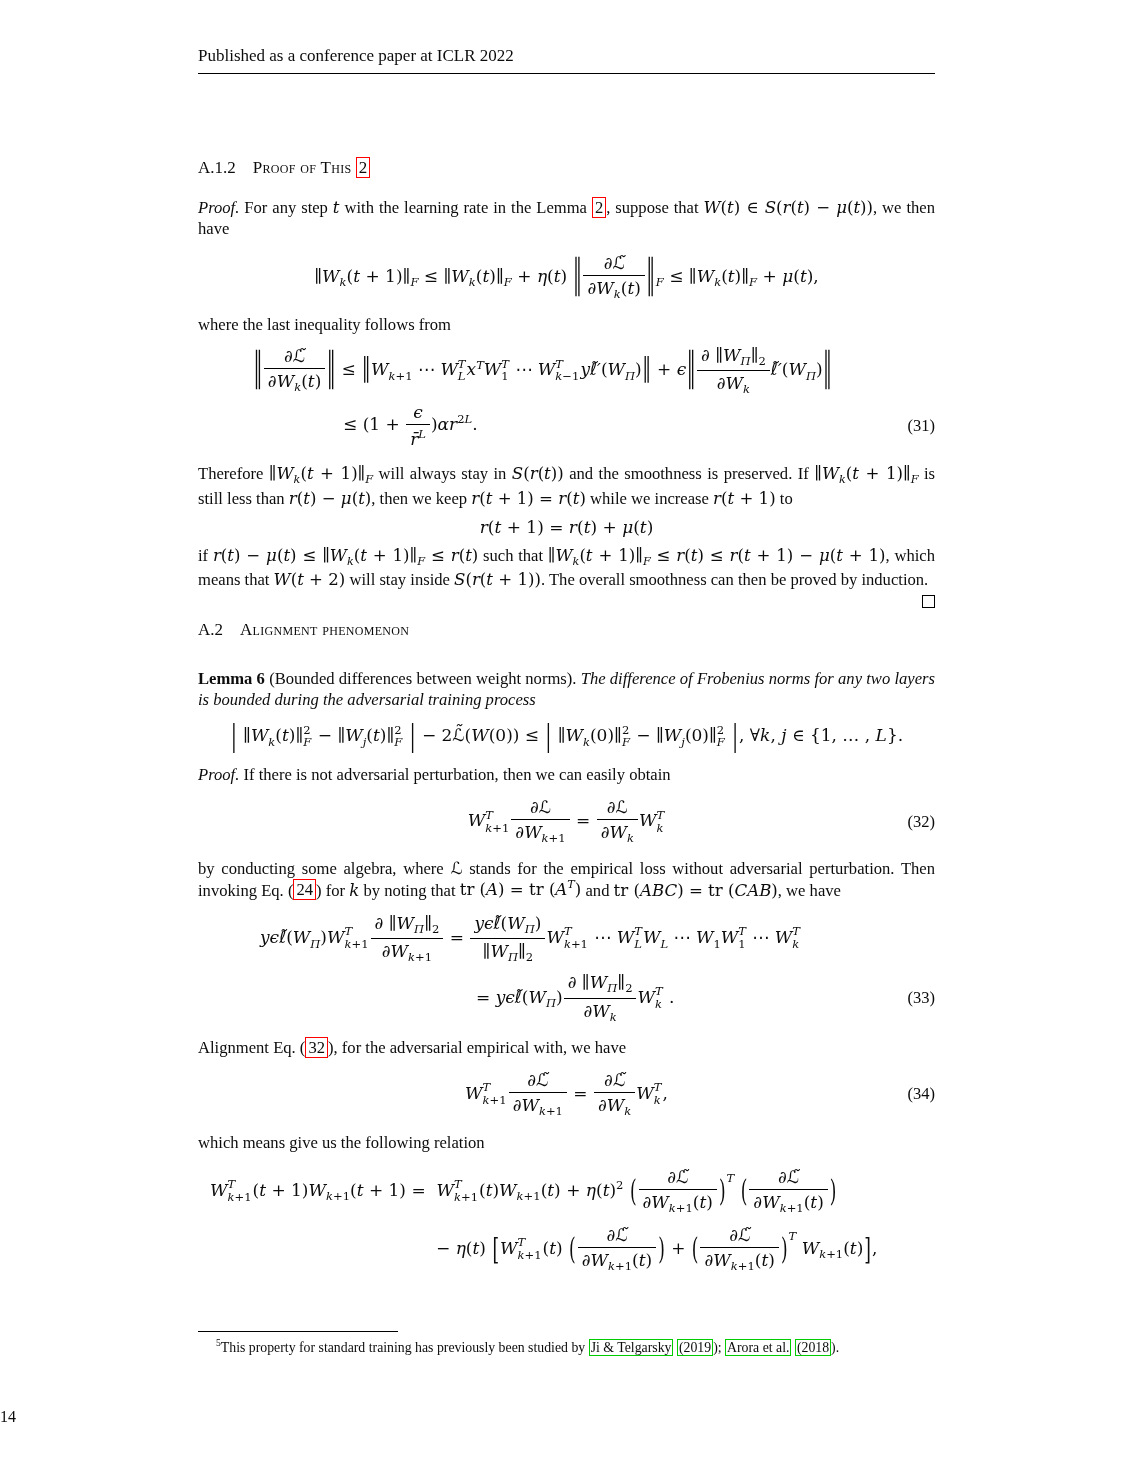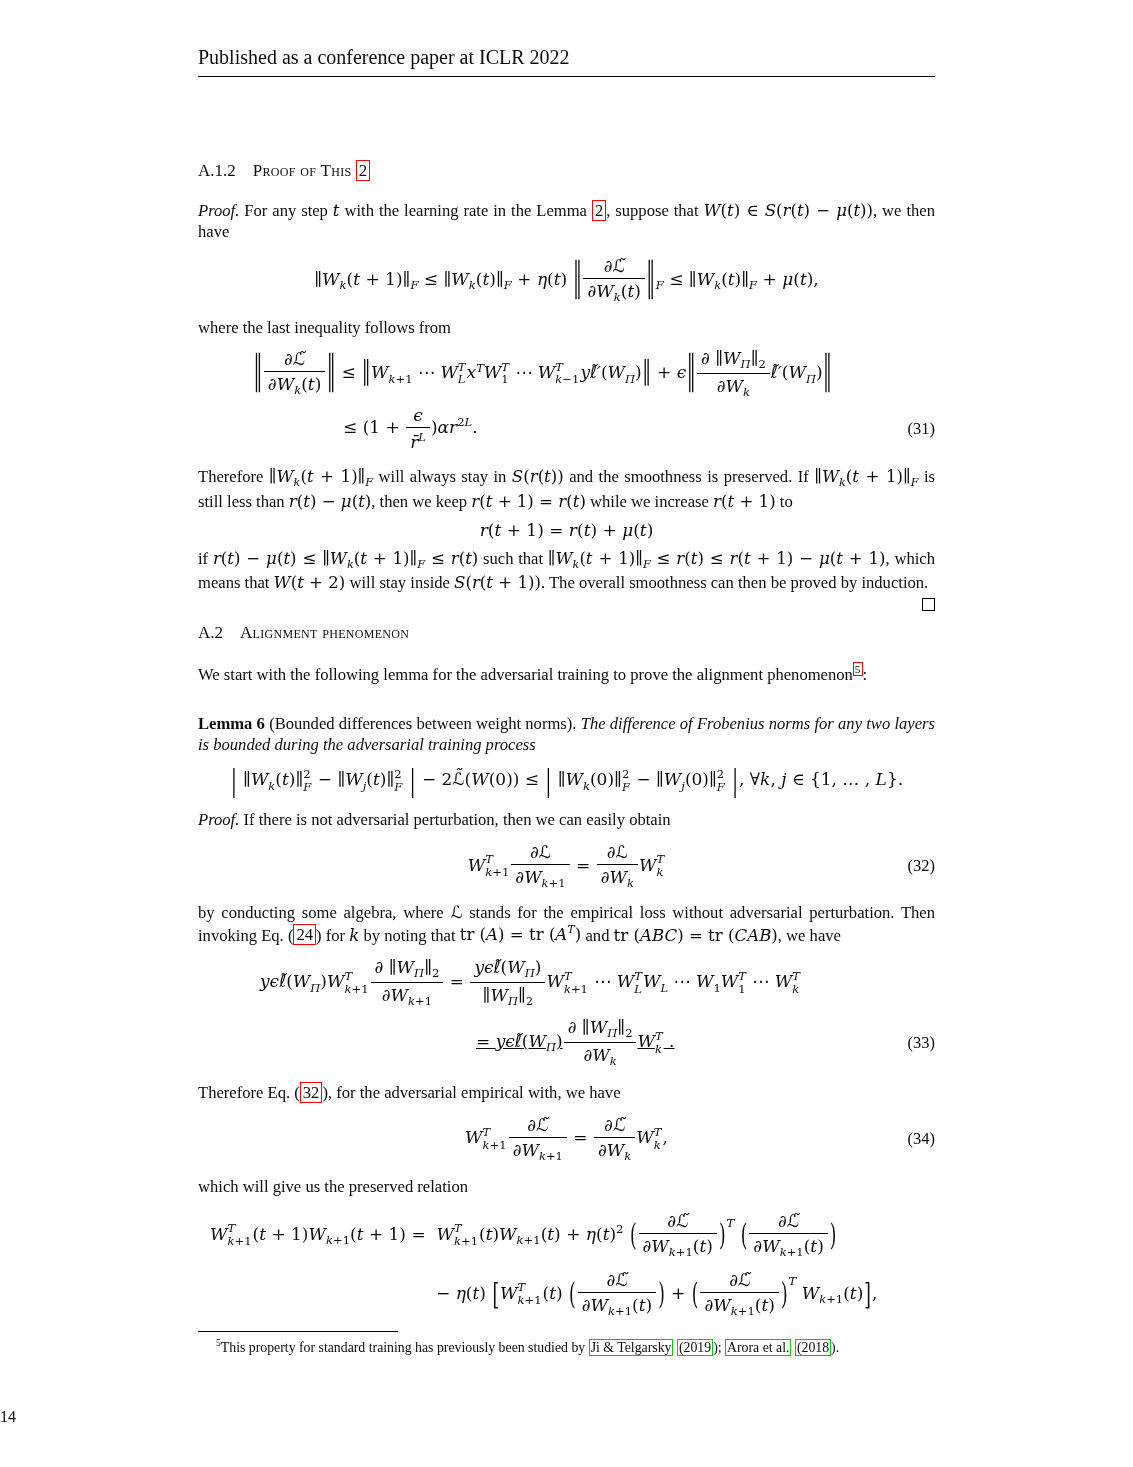--- a/index.html
+++ b/index.html
@@ -1,20 +1,20 @@
 <!DOCTYPE html>
 <html><head>
 <meta charset="utf-8">
 <style>
   html,body{margin:0;padding:0;background:#fff;}
   .page{position:relative;width:1133px;height:1467px;background:#fff;overflow:hidden;
         font-family:"Liberation Serif","DejaVu Serif",serif;color:#0c0c0c;}
   .col{width:737px;margin:0 auto;}
   .hdr{padding-top:46px;}
-  .hdr-inner{font-size:20px;border-bottom:1.6px solid #000;padding-bottom:7px;}
+  .hdr-inner{font-size:17px;border-bottom:1.6px solid #000;padding-bottom:7px;}
   .schead{font-size:17px;}
   .schead .secnum{margin-right:17px;}
   .sctitle{font-variant:small-caps;letter-spacing:.3px;}
   .sc1{margin-top:84px;}
   .sc2{margin-top:30px;}
   p{margin:0;text-align:justify;font-size:16.6px;line-height:1.27;}
   .run-it{font-style:italic;}
   .run-bf{font-weight:bold;}
   .m,.eq{font-family:"DejaVu Serif","DejaVu Sans","Liberation Serif",serif;}
   .eq{position:relative;text-align:center;font-size:17px;}
@@ -45,21 +45,21 @@
   .p3{margin-top:14px;}
   .eqr{margin:8px 0;}
   .p5{margin-top:19px;}
   .lemmap{margin-top:28px;}
   .eqlem{margin:13px 0;}
   .p6{margin-top:15px;}
   .eq32{margin:12px 0;}
   .p7{margin-top:8px;}
   .eq33{margin:12px 0;}
   .eq33 .l1{text-align:left;padding-left:62px;}
-  .eq33 .l2{text-align:left;padding-left:278px;margin-top:8px;text-decoration:underline;}
+  .eq33 .l2{text-align:left;padding-left:278px;margin-top:8px;}
   .p8{margin-top:13px;}
   .eq34{margin:12px 0;}
   .p9{margin-top:13px;}
   .eqbig{margin-top:14px;}
   .eqbig .l1{text-align:left;padding-left:12px;}
   .eqbig .l2{text-align:left;padding-left:238px;margin-top:10px;}
   .fnblock{position:absolute;left:198px;top:1331px;width:737px;font-size:13.8px;}
   .fnrule{width:200px;border-top:1.8px solid #000;margin-bottom:5px;}
   .fnp{font-size:13.8px;text-indent:18px;text-align:justify;}
   .fnmark{font-size:.7em;}
@@ -107,21 +107,20 @@
     <div class="eq eqr">
       <div class="eqline"><span class="mrun"><i>r</i>(<i>t</i> + 1) = <i>r</i>(<i>t</i>) + <i>μ</i>(<i>t</i>)</span></div>
     </div>
 
     <p><span class="run-rm">if </span><span class="m"><span class="mrun"><i>r</i>(<i>t</i>) − <i>μ</i>(<i>t</i>) ≤ ∥<i>W</i></span><sub><span class="mrun"><i>k</i></span></sub><span class="mrun">(<i>t</i> + 1)∥</span><sub><span class="mrun"><i>F</i></span></sub><span class="mrun"> ≤ <i>r</i>(<i>t</i>)</span></span><span class="run-rm"> such that </span><span class="m"><span class="mrun">∥<i>W</i></span><sub><span class="mrun"><i>k</i></span></sub><span class="mrun">(<i>t</i> + 1)∥</span><sub><span class="mrun"><i>F</i></span></sub><span class="mrun"> ≤ <i>r</i>(<i>t</i>) ≤ <i>r</i>(<i>t</i> + 1) − <i>μ</i>(<i>t</i> + 1)</span></span><span class="run-rm">, which means that </span><span class="m"><span class="mrun"><i>W</i>(<i>t</i> + 2)</span></span><span class="run-rm"> will stay inside </span><span class="m"><span class="mrun"><i>S</i>(<i>r</i>(<i>t</i> + 1))</span></span><span class="run-rm">. The overall smoothness can then be proved by induction.</span><span class="qed"></span></p>
 
     <div class="schead sc2">
       <span class="secnum">A.2</span><span class="sctitle">Alignment phenomenon</span>
     </div>
 
-    <p class="p5"><span class="run-rm">We start with the following lemma for the adversarial training to prove the alignment phenomenon</span><sup class="supref">5</sup><span class="run-rm">:</span></p>
 
     <p class="lemmap"><span class="run-bf">Lemma 6 </span><span class="run-rm">(Bounded differences between weight norms). </span><span class="run-it">The difference of Frobenius norms for any two layers is bounded during the adversarial training process</span></p>
 
     <div class="eq eqlem">
       <div class="eqline"><span class="bd1"><span class="mrun">|</span></span><span class="mrun"> ∥<i>W</i></span><sub><span class="mrun"><i>k</i></span></sub><span class="mrun">(<i>t</i>)∥</span><span class="ssb">
             <span class="ssup"><span class="mrun">2</span></span>
             <span class="ssub"><span class="mrun"><i>F</i></span></span>
           </span><span class="mrun"> − ∥<i>W</i></span><sub><span class="mrun"><i>j</i></span></sub><span class="mrun">(<i>t</i>)∥</span><span class="ssb">
             <span class="ssup"><span class="mrun">2</span></span>
             <span class="ssub"><span class="mrun"><i>F</i></span></span>
@@ -164,33 +163,33 @@
           </span><span class="mrun"> ⋯ <i>W</i></span><span class="ssb">
             <span class="ssup"><span class="mrun"><i>T</i></span></span>
             <span class="ssub"><span class="mrun"><i>k</i></span></span>
           </span></div>
       <div class="eqline l2"><span><span class="mrun">= <i>yϵℓ̃</i>(<i>W</i></span><sub><span class="mrun"><i>Π</i></span></sub><span class="mrun">)</span><span class="frac"><span class="fnum"><span class="mrun">∂ ∥<i>W</i></span><sub><span class="mrun"><i>Π</i></span></sub><span class="mrun">∥</span><sub><span class="mrun">2</span></sub></span><span class="fden"><span class="mrun">∂<i>W</i></span><sub><span class="mrun"><i>k</i></span></sub></span></span><span class="mrun"><i>W</i></span><span class="ssb">
               <span class="ssup"><span class="mrun"><i>T</i></span></span>
               <span class="ssub"><span class="mrun"><i>k</i></span></span>
             </span><span class="mrun"> .</span></span><span class="eqnum">(33)</span></div>
     </div>
 
-    <p class="p8"><span class="run-rm">Therefore Eq. (</span><span class="refbox">32</span><span class="run-rm">), for the adversarial empirical with, we have</span></p>
+    <p class="p8"><span class="run-rm">Alignment Eq. (</span><span class="refbox">32</span><span class="run-rm">), for the adversarial empirical with, we have</span></p>
 
     <div class="eq eq34">
       <div class="eqline"><span><span class="mrun"><i>W</i></span><span class="ssb">
               <span class="ssup"><span class="mrun"><i>T</i></span></span>
               <span class="ssub"><span class="mrun"><i>k</i>+1</span></span>
             </span><span class="frac"><span class="fnum"><span class="mrun">∂<i>ℒ̃</i></span></span><span class="fden"><span class="mrun">∂<i>W</i></span><sub><span class="mrun"><i>k</i>+1</span></sub></span></span><span class="mrun"> = </span><span class="frac"><span class="fnum"><span class="mrun">∂<i>ℒ̃</i></span></span><span class="fden"><span class="mrun">∂<i>W</i></span><sub><span class="mrun"><i>k</i></span></sub></span></span><span class="mrun"><i>W</i></span><span class="ssb">
               <span class="ssup"><span class="mrun"><i>T</i></span></span>
               <span class="ssub"><span class="mrun"><i>k</i></span></span>
             </span><span class="mrun">,</span></span><span class="eqnum">(34)</span></div>
     </div>
 
-    <p class="p9"><span class="run-rm">which will give us the preserved relation</span></p>
+    <p class="p9"><span class="run-rm">which means give us the following relation</span></p>
 
     <div class="eq eqbig">
       <div class="eqline l1"><span class="mrun"><i>W</i></span><span class="ssb">
             <span class="ssup"><span class="mrun"><i>T</i></span></span>
             <span class="ssub"><span class="mrun"><i>k</i>+1</span></span>
           </span><span class="mrun">(<i>t</i> + 1)<i>W</i></span><sub><span class="mrun"><i>k</i>+1</span></sub><span class="mrun">(<i>t</i> + 1) =  <i>W</i></span><span class="ssb">
             <span class="ssup"><span class="mrun"><i>T</i></span></span>
             <span class="ssub"><span class="mrun"><i>k</i>+1</span></span>
           </span><span class="mrun">(<i>t</i>)<i>W</i></span><sub><span class="mrun"><i>k</i>+1</span></sub><span class="mrun">(<i>t</i>) + <i>η</i>(<i>t</i>)</span><sup><span class="mrun">2</span></sup><span class="mrun"> </span><span class="bd1"><span class="mrun">(</span></span><span class="frac"><span class="fnum"><span class="mrun">∂<i>ℒ̃</i></span></span><span class="fden"><span class="mrun">∂<i>W</i></span><sub><span class="mrun"><i>k</i>+1</span></sub><span class="mrun">(<i>t</i>)</span></span></span><span class="bd1"><span class="mrun">)</span></span><span class="hi"><span class="mrun"><i>T</i></span></span><span class="mrun"> </span><span class="bd1"><span class="mrun">(</span></span><span class="frac"><span class="fnum"><span class="mrun">∂<i>ℒ̃</i></span></span><span class="fden"><span class="mrun">∂<i>W</i></span><sub><span class="mrun"><i>k</i>+1</span></sub><span class="mrun">(<i>t</i>)</span></span></span><span class="bd1"><span class="mrun">)</span></span></div>
       <div class="eqline l2"><span class="mrun">− <i>η</i>(<i>t</i>) </span><span class="bd1"><span class="mrun">[</span></span><span class="mrun"><i>W</i></span><span class="ssb">

